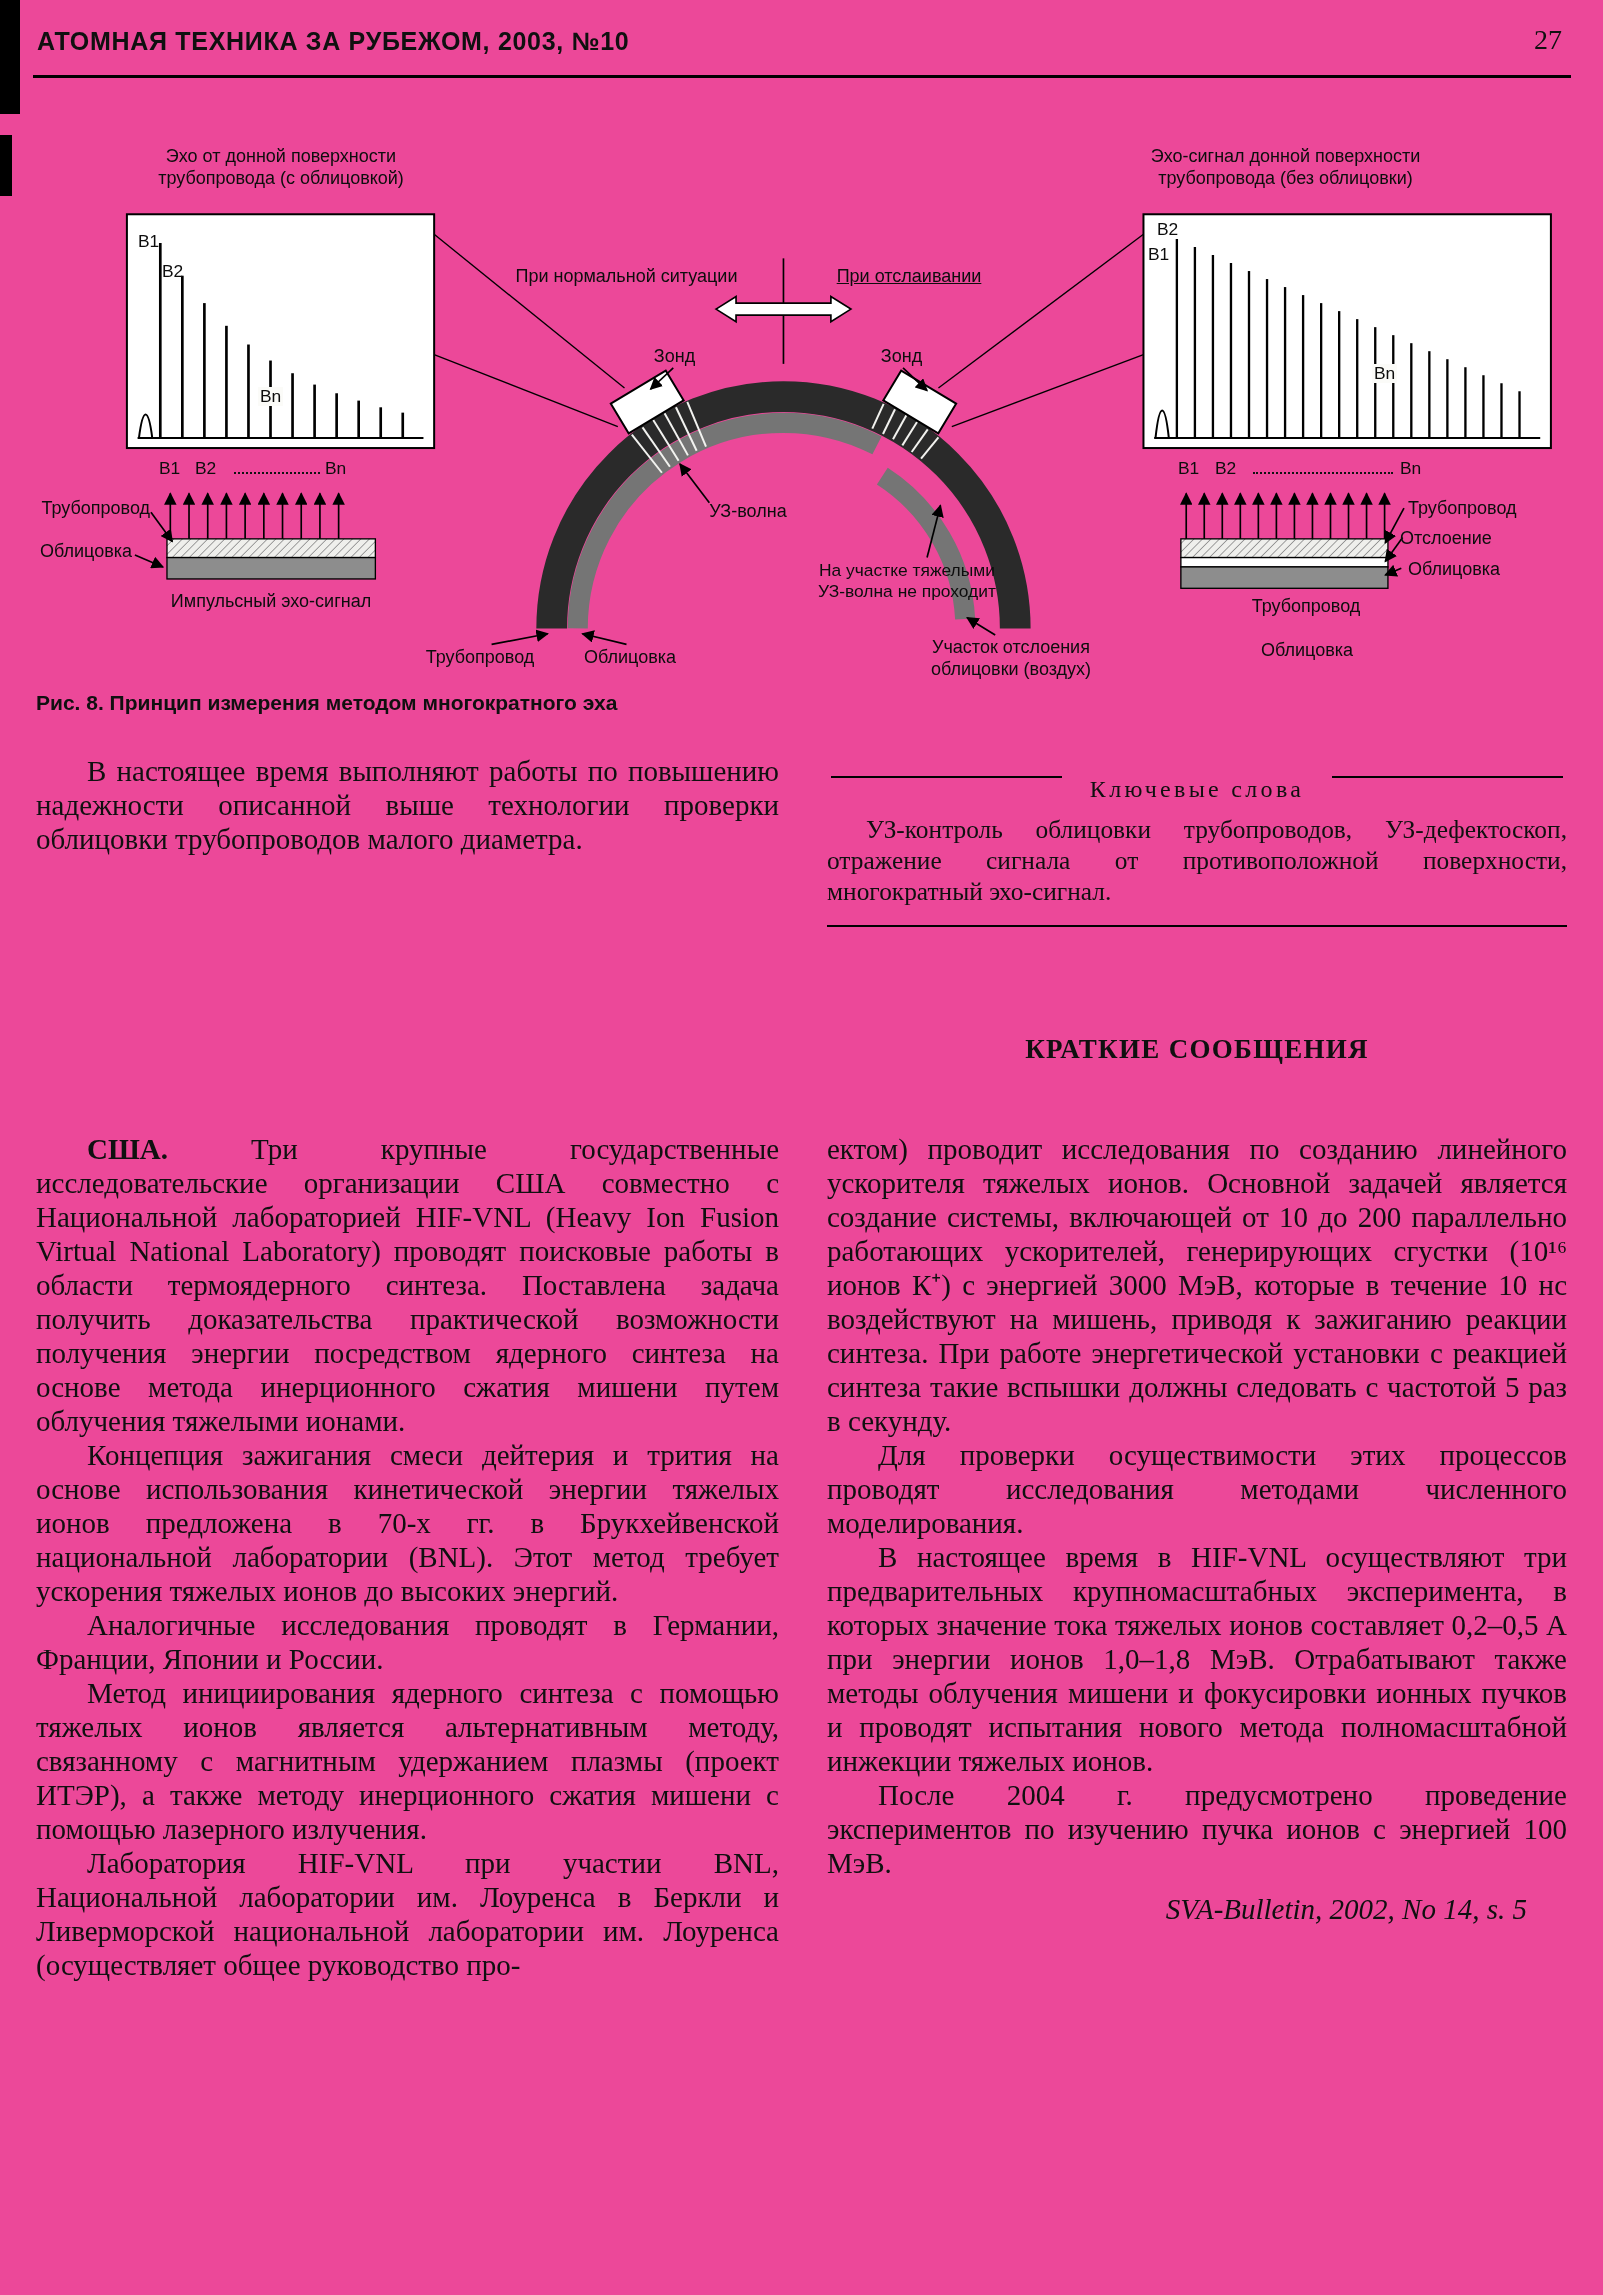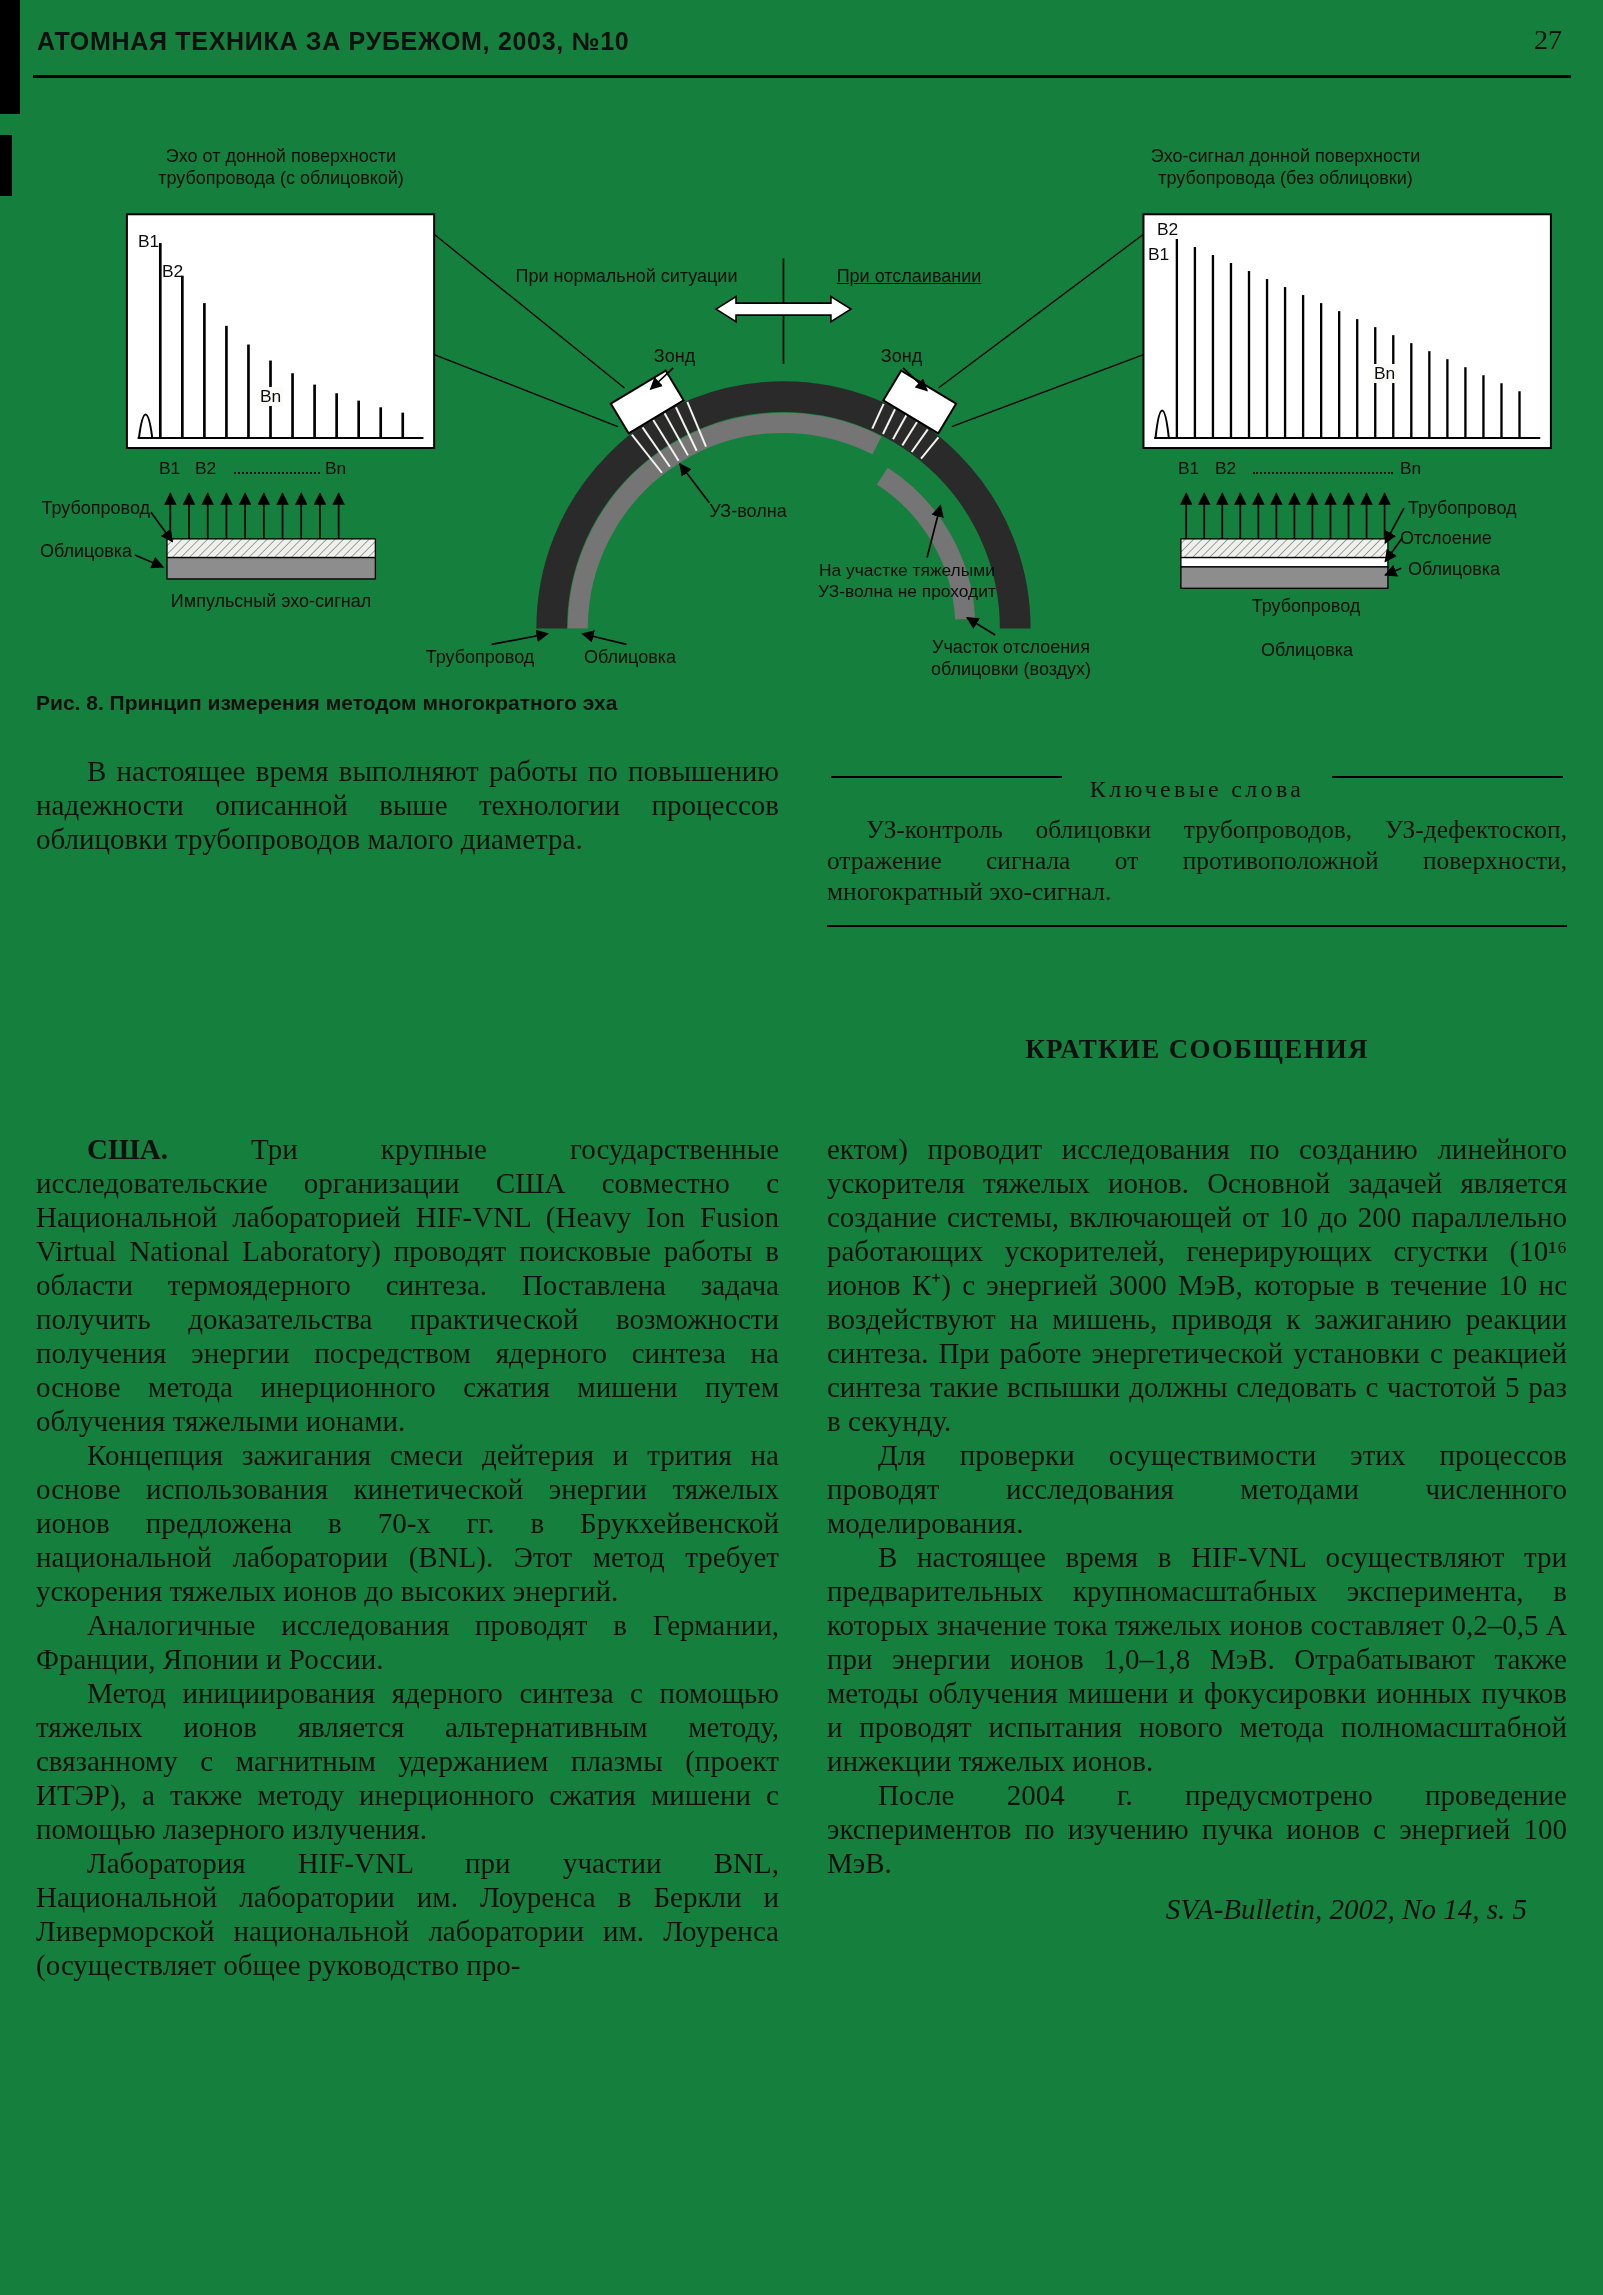--- a/index.html
+++ b/index.html
@@ -1,19 +1,19 @@
 <!DOCTYPE html>
 <html style="font-size:10.7px"><head>
 <meta charset="utf-8">
 <style>
   * { box-sizing: border-box; }
   html,body { margin:0; padding:0; background:#8a8a8a; }
   .page {
     position:relative; width:1603px; height:2295px; margin:0 auto;
-    background:#15803d; color:#101010; overflow:hidden;
+    background:#ec4899; color:#101010; overflow:hidden;
     font-family:"Liberation Serif", serif;
   }
   .artifact { position:absolute; background:#000; }
 
   
   .header-title{ position:absolute; left:37px; top:27px;
     font-family:"Liberation Sans", sans-serif; font-weight:700; font-size:25px; letter-spacing:0.7px; }
   .header-page{ position:absolute; right:41px; top:24px; font-size:28px; }
   .header-rule{ position:absolute; left:33px; right:32px; top:75px; height:2.7px; background:#000; }
 
@@ -276,21 +276,21 @@
 
     <div class="fl" style="left:907px;top:502px;width:208px;">
       <span class="ln">Участок отслоения</span>
       <span class="ln">облицовки (воздух)</span>
     </div>
   </div>
 
   <div class="fig-caption">Рис. 8. Принцип измерения методом многократного эха</div>
 
   <div class="col" id="intro">
-    <p>В настоящее время выполняют работы по повышению надежности описанной выше технологии процессов облицовки трубопроводов малого диаметра.</p>
+    <p>В настоящее время выполняют работы по повышению надежности описанной выше технологии проверки облицовки трубопроводов малого диаметра.</p>
   </div>
 
   <div class="kw">
     <div class="kw-head">
       <span class="kw-line"></span>
       <span class="kw-title">Ключевые слова</span>
       <span class="kw-line"></span>
     </div>
     <p class="kw-text">УЗ-контроль облицовки трубопроводов, УЗ-дефектоскоп, отражение сигнала от противоположной поверхности, многократный эхо-сигнал.</p>
   </div>

